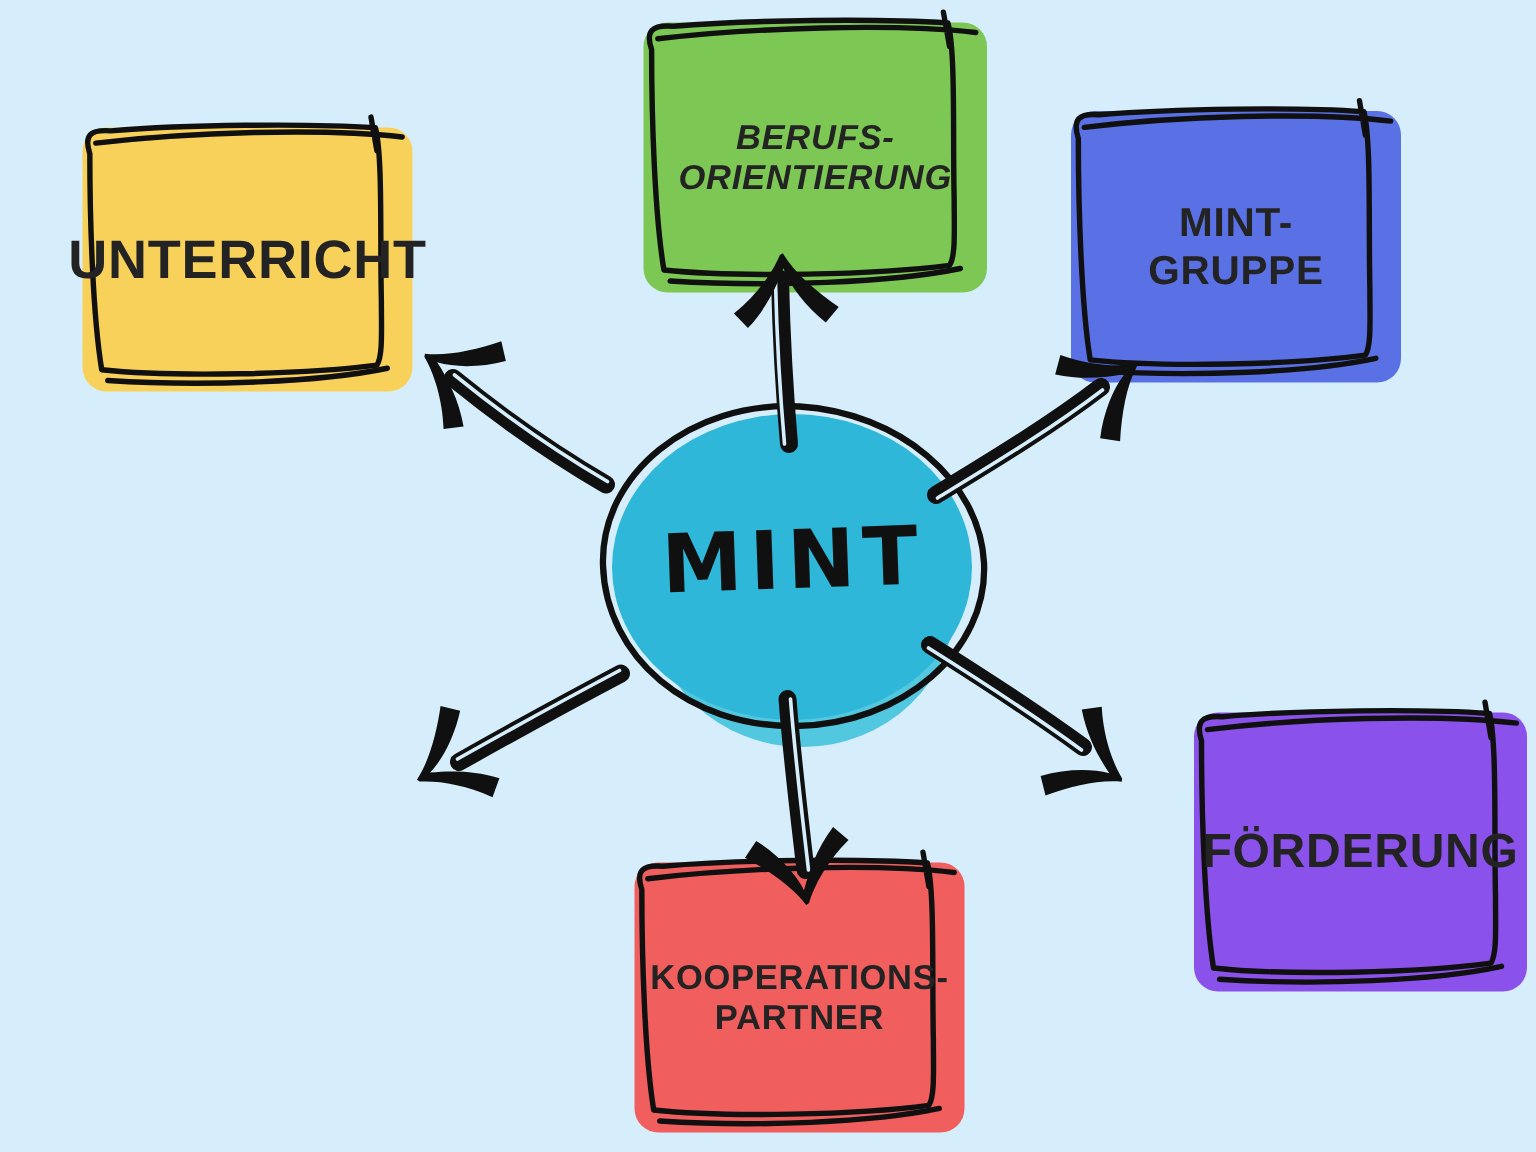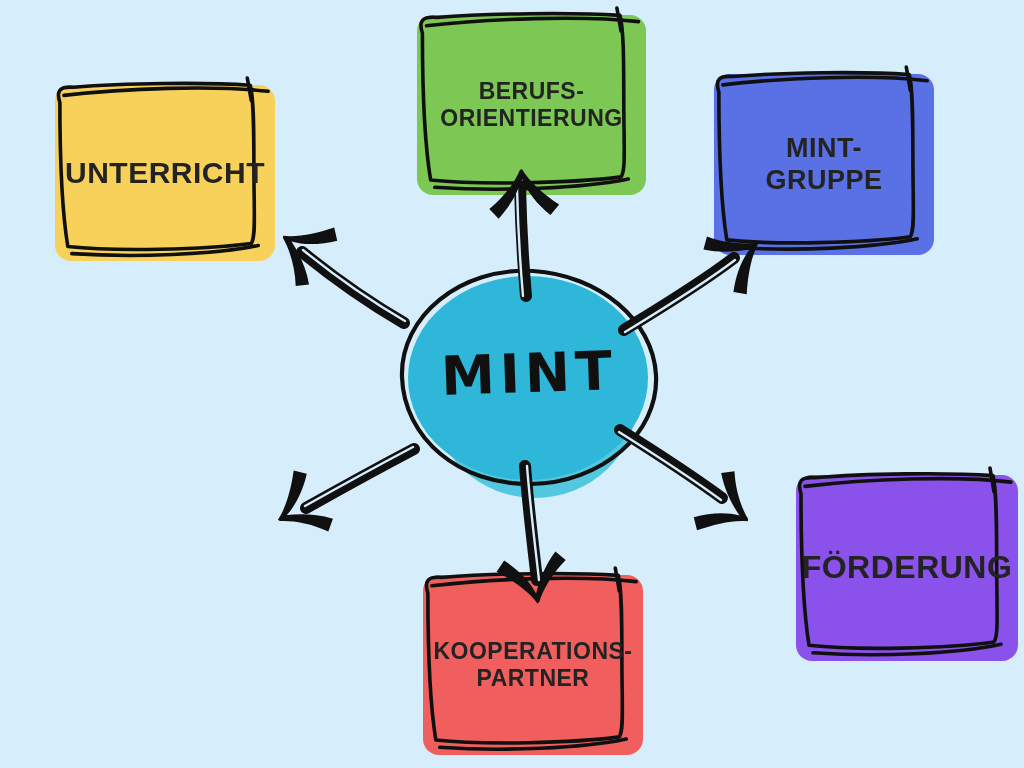--- a/index.html
+++ b/index.html
@@ -21,21 +21,21 @@
     fill: none; stroke: currentColor; stroke-width: 3.6;
     stroke-linecap: round; stroke-linejoin: round;
     vector-effect: non-scaling-stroke;
   }
   .node .label {
     position: absolute; inset: 9px; display: flex;
     align-items: center; justify-content: center; text-align: center;
     font-weight: 700; letter-spacing: 0.5px; line-height: 1.18;
     white-space: pre-line;
   }
-  .fs30 { font-size: 30px; }
+  .fs30 { font-size: 36px; }
   .fs27 { font-size: 27px; }
   .fs23 { font-size: 23px; }
   .fs32 { font-size: 32px; }
 
   
   .center-node { position: absolute; left: 395px; top: 258px; width: 270px; height: 250px; z-index: 2; }
   .center-node svg { position: absolute; inset: 0; overflow: visible; }
   .center-node .outline {
     fill: none; stroke: currentColor; stroke-width: 4.2;
     stroke-linecap: round; stroke-linejoin: round;
@@ -60,21 +60,21 @@
 
   <div class="node" style="left:46px; top:76px; width:238px; height:194px;">
     <div class="fill" style="background: rgb(248, 209, 90);"></div>
     <svg class="sketch" viewBox="0 0 240 190" preserveAspectRatio="none" aria-hidden="true" style="color: rgb(16, 16, 16);">
       <path d="M 14 26 C 10 14 14 10 28 11 C 78 7 160 6 206 9 C 211 28 209 80 210 122 C 210 142 211 158 207 164 C 160 170 70 172 22 167 C 16 132 14 70 14 26"></path>
       <path d="M 18 19 C 80 12 170 9 224 15 M 203 2 L 207 24 M 26 174 C 90 178 170 175 214 166"></path>
     </svg>
     <div class="label fs30" style="color: rgb(35, 35, 35);">UNTERRICHT</div>
   </div>
 
-  <div class="node" style="left:408px; top:6px; width:247px; height:198px;">
+  <div class="node" style="left:420px; top:6px; width:247px; height:198px;font-style:italic;">
     <div class="fill" style="background: rgb(125, 200, 84);"></div>
     <svg class="sketch" viewBox="0 0 240 190" preserveAspectRatio="none" aria-hidden="true" style="color: rgb(16, 16, 16);">
       <path d="M 14 26 C 10 14 14 10 28 11 C 78 7 160 6 206 9 C 211 28 209 80 210 122 C 210 142 211 158 207 164 C 160 170 70 172 22 167 C 16 132 14 70 14 26"></path>
       <path d="M 18 19 C 80 12 170 9 224 15 M 203 2 L 207 24 M 26 174 C 90 178 170 175 214 166"></path>
     </svg>
     <div class="label fs23" style="color: rgb(35, 35, 35);">BERUFS-
 ORIENTIERUNG</div>
   </div>
 
   <div class="node" style="left:705px; top:65px; width:238px; height:199px;">

